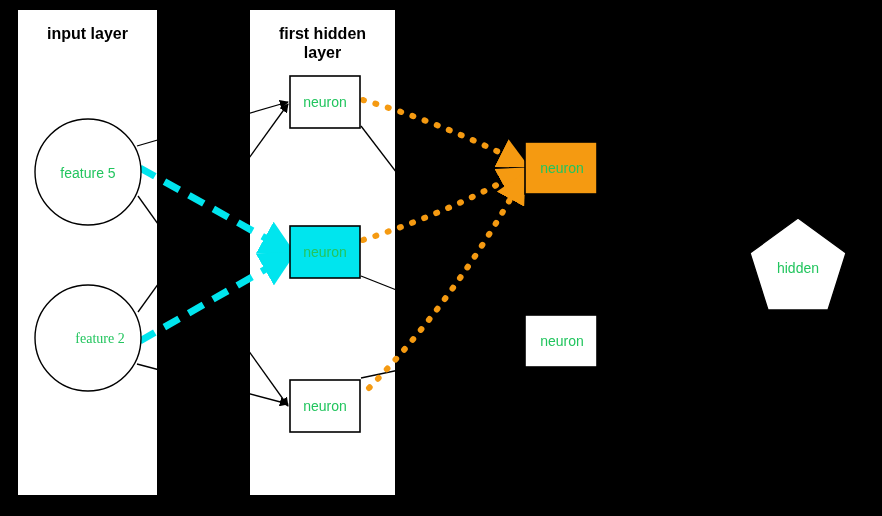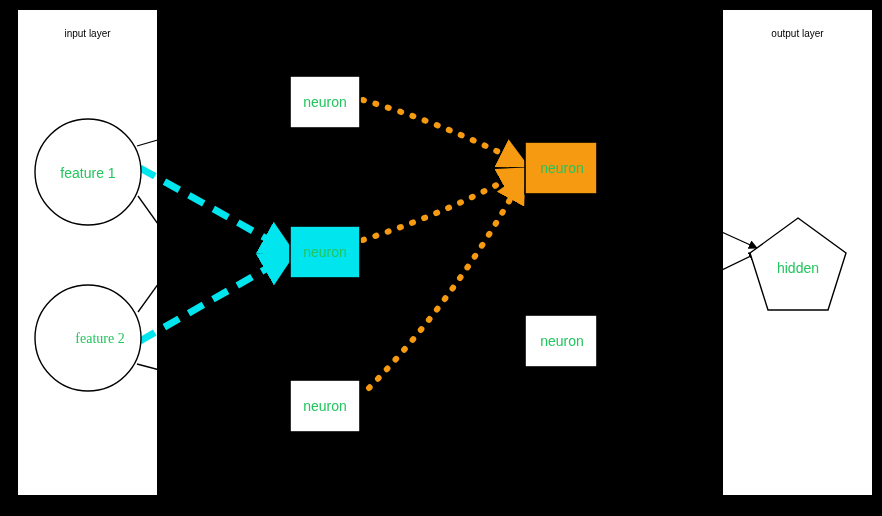--- a/index.html
+++ b/index.html
@@ -24,22 +24,22 @@
   .panel {
     position: absolute;
     background: #ffffff;
   }
   .panel-title {
     position: absolute;
     left: 0;
     right: 0;
     top: 14px;
     text-align: center;
-    font-weight: normal;
-    font-size: 10px;
+    font-weight: bold;
+    font-size: 16px;
     color: #000000;
     line-height: 19px;
     font-family: "Liberation Sans", sans-serif;
     white-space: pre-line;
   }
   .node-label {
     position: absolute;
     font-size: 14px;
     color: #22c55e;
     font-family: "Liberation Sans", sans-serif;
@@ -51,25 +51,26 @@
 </style>
 </head>
 <body>
 
 <div id="canvas">
 
   <div class="panel" style="left:18px; top:10px; width:139px; height:485px;">
     <div class="panel-title">input layer</div>
   </div>
 
+  <div class="panel" style="left:250px; top:10px; width:145px; height:485px;">
+    <div class="panel-title">first hidden
+layer</div>
+  </div>
 
 
-  <div class="panel" style="left:723px; top:10px; width:149px; height:485px;">
-    <div class="panel-title">output layer</div>
-  </div>
 
   <svg width="882" height="516" viewBox="0 0 882 516" style="position:absolute; left:0; top:0;">
     <defs>
       <marker id="arrow-black" viewBox="0 0 10 10" refX="9" refY="5" markerWidth="7" markerHeight="7" orient="auto-start-reverse">
         <path d="M 0 0 L 10 5 L 0 10 z" fill="#000000"></path>
       </marker>
       <marker id="arrow-cyan" viewBox="0 0 10 10" refX="7" refY="5" markerWidth="5.2" markerHeight="5.2" orient="auto-start-reverse">
         <path d="M 0 0 L 10 5 L 0 10 z" fill="#00e5ee"></path>
       </marker>
       <marker id="arrow-orange" viewBox="0 0 10 10" refX="7" refY="5" markerWidth="5.2" markerHeight="5.2" orient="auto-start-reverse">
@@ -112,21 +113,21 @@
     <rect x="290" y="76" width="70" height="52" fill="#ffffff" stroke="#000000" stroke-width="1.6"></rect>
     <rect x="290" y="226" width="70" height="52" fill="#00e5ee" stroke="#000000" stroke-width="1.6"></rect>
     <rect x="290" y="380" width="70" height="52" fill="#ffffff" stroke="#000000" stroke-width="1.6"></rect>
 
     <rect x="525" y="142" width="72" height="52" fill="#f59a11" stroke="#000000" stroke-width="1.6"></rect>
     <rect x="525" y="315" width="72" height="52" fill="#ffffff" stroke="#000000" stroke-width="1.6"></rect>
 
     <polygon points="798,218 846,253 828,310 768,310 750,253" fill="#ffffff" stroke="#000000" stroke-width="1.4"></polygon>
   </svg>
 
-  <div class="node-label" style="left:88px; top:173px;">feature 1</div>
+  <div class="node-label" style="left:88px; top:173px;">feature 5</div>
   <div class="node-label" style="left:100px; top:339px;font-family:Liberation Serif, serif;">feature 2</div>
 
   <div class="node-label" style="left:325px; top:102px;">neuron</div>
   <div class="node-label" style="left:325px; top:252px;">neuron</div>
   <div class="node-label" style="left:325px; top:406px;">neuron</div>
 
   <div class="node-label" style="left:562px; top:168px;">neuron</div>
   <div class="node-label" style="left:562px; top:341px;">neuron</div>
 
   <div class="node-label" style="left:798px; top:268px;">hidden</div>

